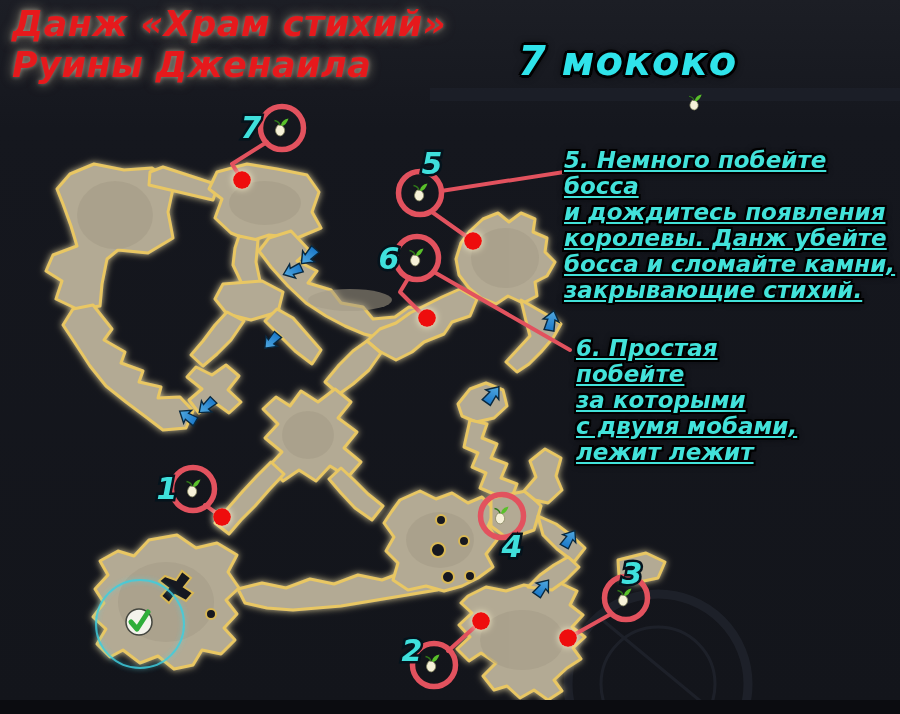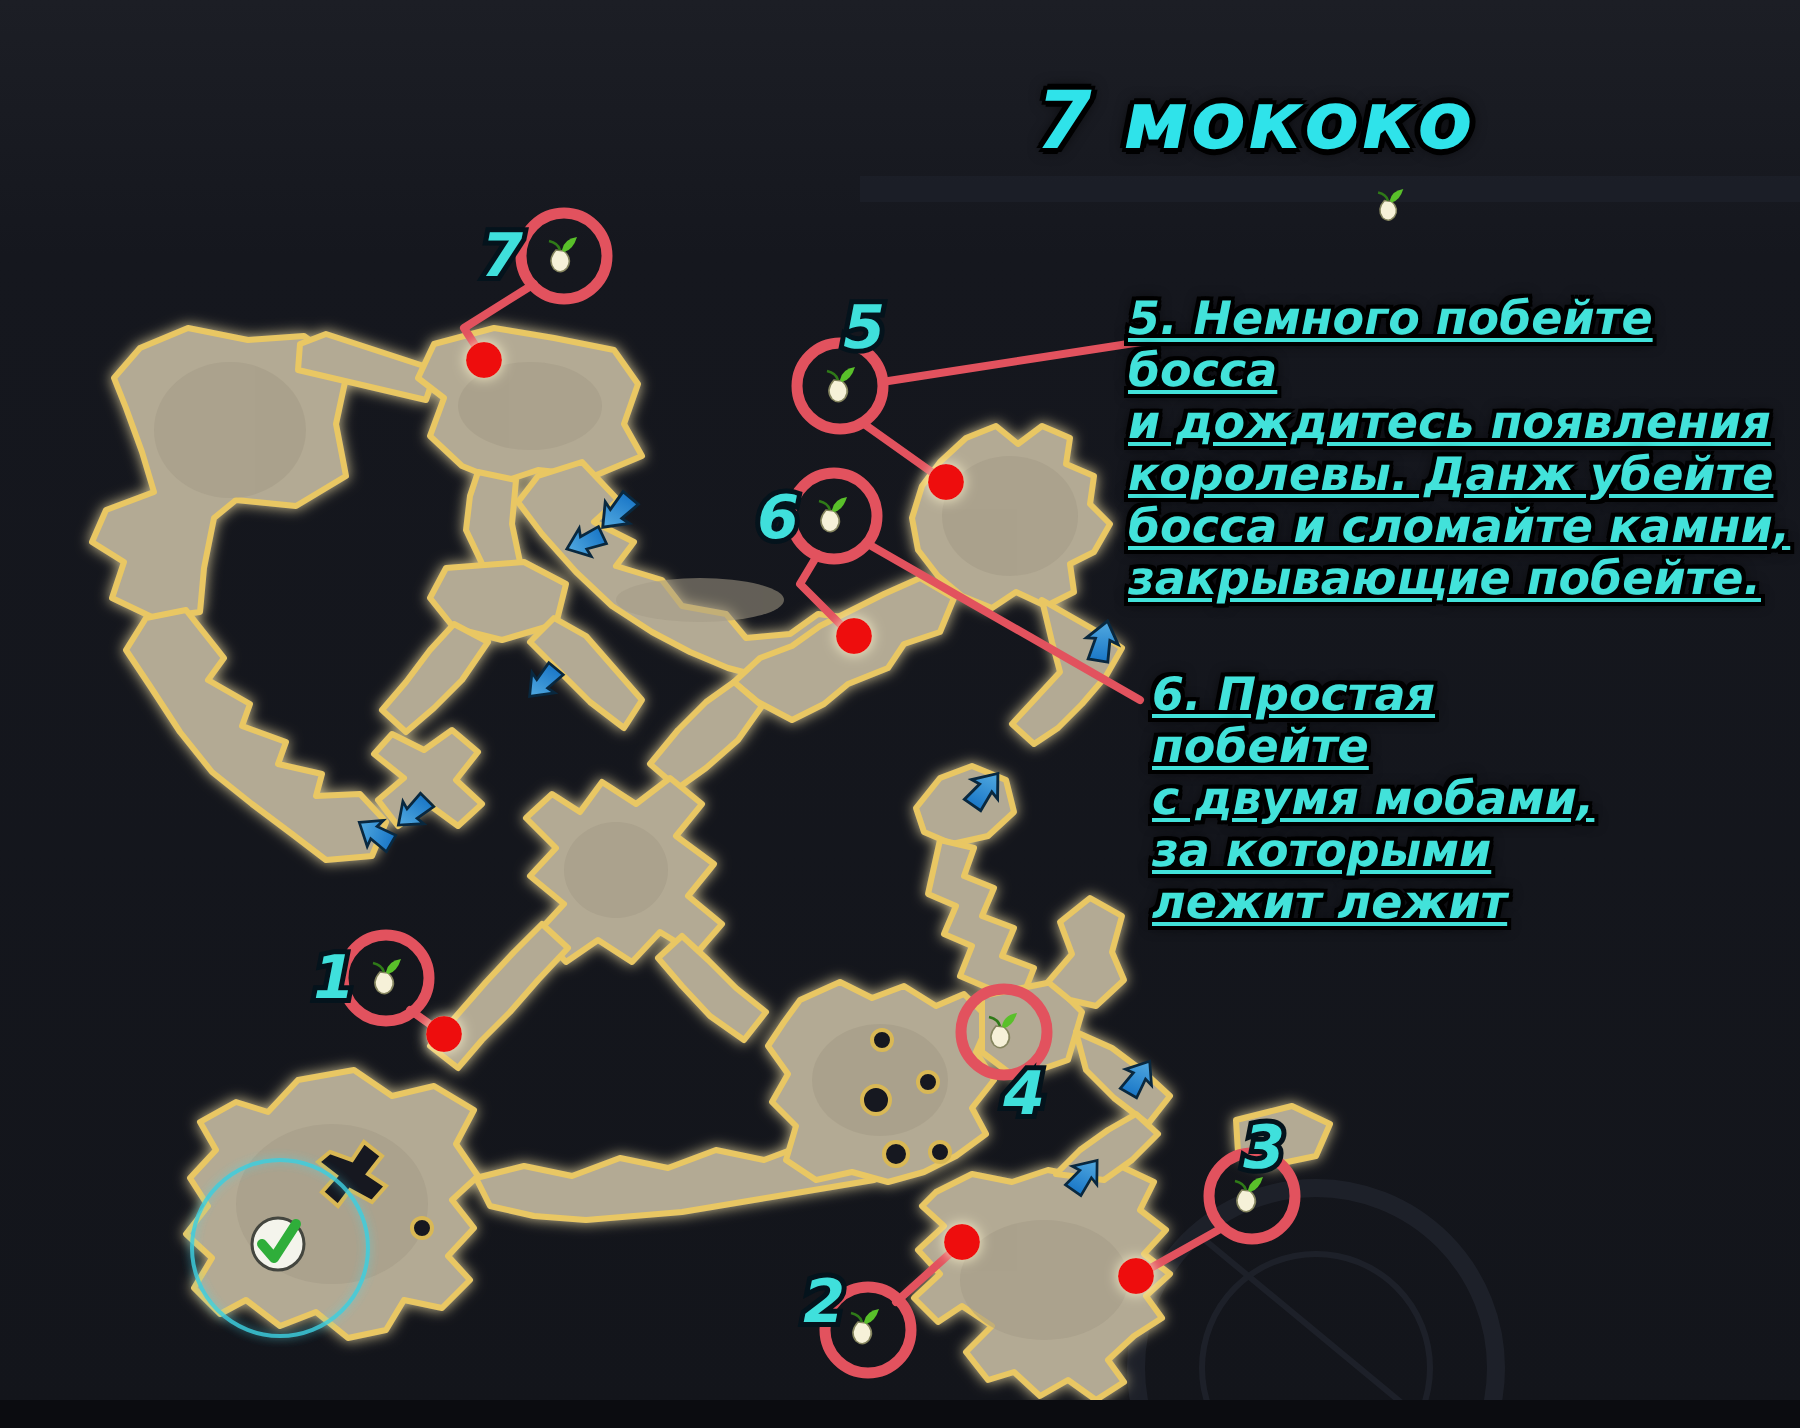--- a/index.html
+++ b/index.html
@@ -170,31 +170,35 @@
       <text class="mnum" x="167" y="499">1</text>
       <text class="mnum" x="412" y="661">2</text>
       <text class="mnum" x="632" y="584">3</text>
       <text class="mnum" x="512" y="557">4</text>
       <text class="mnum" x="432" y="174">5</text>
       <text class="mnum" x="389" y="269">6</text>
       <text class="mnum" x="251" y="138">7</text>
     </g>
   </svg>
 
+  <div class="title">
+    <div>Данж «Храм стихий»</div>
+    <div>Руины Дженаила</div>
+  </div>
   <div class="count">7 мококо</div>
 
   <div class="note" id="note5">
     <span>5. Немного побейте босса</span>
     <span>и дождитесь появления</span>
     <span>королевы. Данж убейте</span>
     <span>босса и сломайте камни,</span>
-    <span>закрывающие побейте.</span>
+    <span>закрывающие стихий.</span>
   </div>
   <div class="note" id="note6">
     <span>6. Простая</span>
     <span>побейте</span>
+    <span>за которыми</span>
     <span>с двумя мобами,</span>
-    <span>за которыми</span>
     <span>лежит лежит</span>
   </div>
 
   <div class="bottomband"></div>
 </div>
 
 </body></html>

